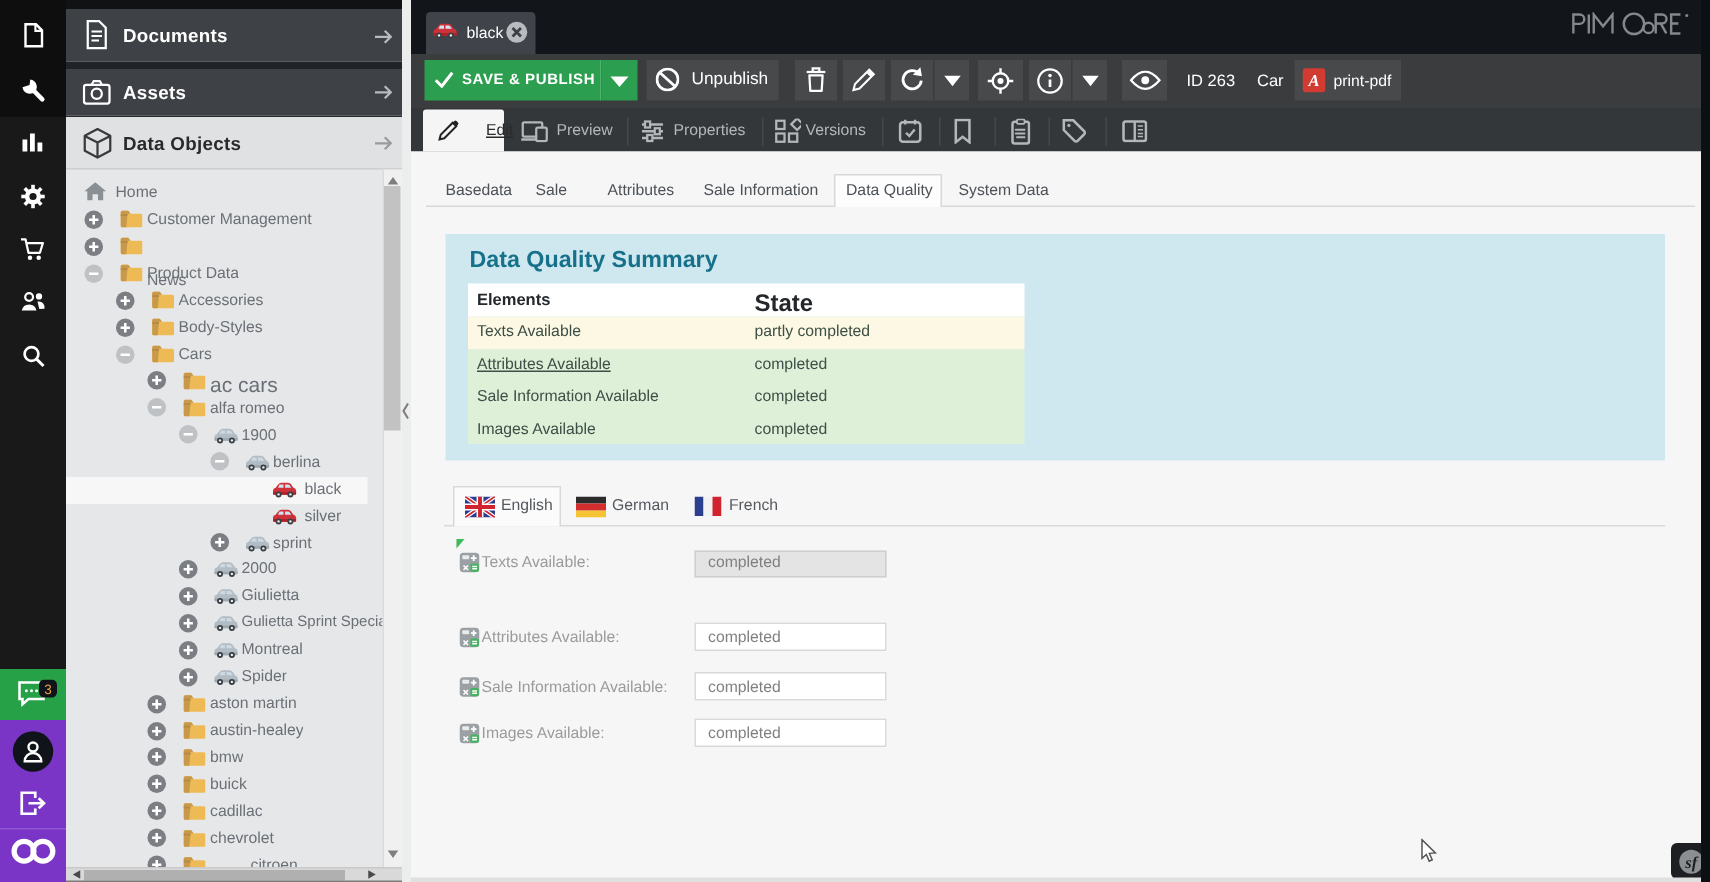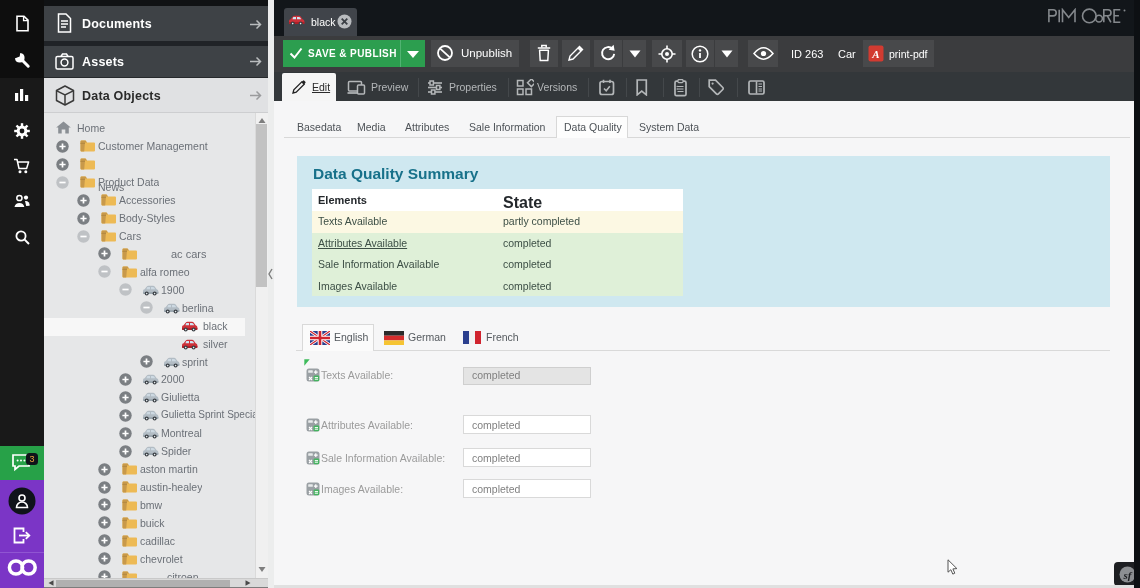--- a/index.html
+++ b/index.html
@@ -173,21 +173,21 @@
 <div class="abs" style="left:119px;top:230px;font-size:10.5px;color:#6b7077;white-space:nowrap;max-width:139px;overflow:hidden;">Cars</div>
 <svg class="abs" style="left:98px;top:247px" width="13" height="13" viewBox="0 0 13 13">
     <circle cx="6.5" cy="6.5" r="6.2" fill="#7b7f83"></circle>
     <path d="M3.4 6.5 H9.6 M6.5 3.4 V9.6" stroke="#fff" stroke-width="1.7"></path>
   </svg>
 <svg class="abs" style="left:122px;top:248px" width="15" height="12" viewBox="0 0 15 12">
     <path d="M0.5 1.5 a1 1 0 0 1 1-1 H5.5 L7 2.5 H14 a1 1 0 0 1 1 1 V10.5 a1 1 0 0 1 -1 1 H1.5 a1 1 0 0 1 -1-1 Z" fill="#edba55"></path>
     <path d="M0.5 1.5 a1 1 0 0 1 1-1 H5.5 L7 2.5 H5 L4.2 11.5 H1.5 a1 1 0 0 1 -1-1 Z" fill="#c8994a"></path>
     <rect x="0.5" y="2.8" width="4.5" height="1.2" fill="#b58a42"></rect>
   </svg>
-<div class="abs" style="left:140px;top:248px;font-size:11px;color:#6b7077;white-space:nowrap;max-width:118px;overflow:hidden;margin-left:31px;">ac cars</div>
+<div class="abs" style="left:140px;top:248px;font-size:14px;color:#6b7077;white-space:nowrap;max-width:118px;overflow:hidden;">ac cars</div>
 <svg class="abs" style="left:98px;top:265px" width="13" height="13" viewBox="0 0 13 13">
     <circle cx="6.5" cy="6.5" r="6.2" fill="#bfc2c5"></circle>
     <path d="M3.4 6.5 H9.6" stroke="#fff" stroke-width="1.7"></path>
   </svg>
 <svg class="abs" style="left:122px;top:266px" width="15" height="12" viewBox="0 0 15 12">
     <path d="M0.5 1.5 a1 1 0 0 1 1-1 H5.5 L7 2.5 H14 a1 1 0 0 1 1 1 V10.5 a1 1 0 0 1 -1 1 H1.5 a1 1 0 0 1 -1-1 Z" fill="#edba55"></path>
     <path d="M0.5 1.5 a1 1 0 0 1 1-1 H5.5 L7 2.5 H5 L4.2 11.5 H1.5 a1 1 0 0 1 -1-1 Z" fill="#c8994a"></path>
     <rect x="0.5" y="2.8" width="4.5" height="1.2" fill="#b58a42"></rect>
   </svg>
 <div class="abs" style="left:140px;top:266px;font-size:10.5px;color:#6b7077;white-space:nowrap;max-width:118px;overflow:hidden;">alfa romeo</div>
@@ -520,21 +520,21 @@
     <rect x="0.5" y="0.5" width="15" height="16" rx="2" fill="#d23b31"></rect>
     <text x="8" y="12.5" font-size="11" font-style="italic" font-weight="bold" font-family="Liberation Serif" fill="#fff" text-anchor="middle">A</text>
   </svg>
 <div class="abs" style="left:889px;top:48px;font-size:10.5px;color:#fff;">print-pdf</div>
 <div class="abs" style="left:274px;top:72px;width:860px;height:29px;background:#33373a;"></div>
 <div class="abs" style="left:282px;top:73px;width:54px;height:28px;background:#f5f5f5;border-radius:2px 2px 0 0;"></div>
 <svg class="abs" style="left:291px;top:79px" width="16" height="16" viewBox="0 0 16 16">
     <path d="M2 14 L2.8 10.8 L10.8 2.8 L13.2 5.2 L5.2 13.2 Z" fill="none" stroke="#222" stroke-width="1.3"></path>
     <path d="M10.8 2.8 L13.2 5.2 L14.3 4.1 a1 1 0 0 0 0-1.4 l-1 -1 a1 1 0 0 0 -1.4 0 Z" fill="#222"></path>
   </svg>
-<div class="abs" style="left:312px;top:81px;font-size:10.5px;color:#2a2a2a;text-decoration:underline;">Edit</div>
+<div class="abs" style="left:324px;top:81px;font-size:10.5px;color:#2a2a2a;text-decoration:underline;">Edit</div>
 <svg class="abs" style="left:347px;top:80px" width="19" height="15" viewBox="0 0 19 15">
     <rect x="1.5" y="1.5" width="13" height="9.5" rx="1" fill="none" stroke="#b4b7b9" stroke-width="1.5"></rect>
     <path d="M0.5 13 H15.5" stroke="#b4b7b9" stroke-width="1.7"></path>
     <rect x="10.5" y="5" width="7" height="9" rx="1" fill="#33373a" stroke="#b4b7b9" stroke-width="1.5"></rect>
   </svg>
 <div class="abs" style="left:371px;top:81px;font-size:10.5px;color:#b4b7b9;">Preview</div>
 <div class="abs" style="left:418px;top:78px;width:1px;height:19px;background:#44484b;"></div>
 <svg class="abs" style="left:427px;top:79px" width="17" height="17" viewBox="0 0 17 17">
     <g stroke="#b4b7b9" stroke-width="1.6">
       <path d="M1 4 H15"></path>
@@ -584,21 +584,21 @@
 <div class="abs" style="left:737px;top:78px;width:1px;height:19px;background:#44484b;"></div>
 <svg class="abs" style="left:748px;top:80px" width="17" height="15" viewBox="0 0 17 15">
     <rect x="1" y="1" width="15" height="13" rx="1.5" fill="none" stroke="#b4b7b9" stroke-width="1.7"></rect>
     <path d="M8.5 1.5 V13.5" stroke="#b4b7b9" stroke-width="1.6"></path>
     <path d="M10.5 4 H14 M10.5 6.5 H14 M10.5 9 H14 M10.5 11 H14" stroke="#b4b7b9" stroke-width="1.1"></path>
   </svg>
 <div class="abs" style="left:274px;top:101px;width:860px;height:487px;background:#f6f6f7;"></div>
 <div class="abs" style="left:284px;top:137px;width:846px;height:1px;background:#d8d8d8;"></div>
 <div class="abs" style="left:556px;top:116px;width:72px;height:22px;background:#fdfdfd;border:1px solid #d8d8d8;border-bottom:none;"></div>
 <div class="abs" style="left:297px;top:121px;font-size:10.5px;color:#4d5257;">Basedata</div>
-<div class="abs" style="left:357px;top:121px;font-size:10.5px;color:#4d5257;">Media</div>
+<div class="abs" style="left:357px;top:121px;font-size:10.5px;color:#4d5257;">Sale</div>
 <div class="abs" style="left:405px;top:121px;font-size:10.5px;color:#4d5257;">Attributes</div>
 <div class="abs" style="left:469px;top:121px;font-size:10.5px;color:#4d5257;">Sale Information</div>
 <div class="abs" style="left:564px;top:121px;font-size:10.5px;color:#4d5257;">Data Quality</div>
 <div class="abs" style="left:639px;top:121px;font-size:10.5px;color:#4d5257;">System Data</div>
 <div class="abs" style="left:296.5px;top:156px;width:813px;height:150.5px;background:#cfe8f0;"></div>
 <div class="abs" style="left:313px;top:165px;font-size:15.5px;font-weight:bold;color:#17718a;">Data Quality Summary</div>
 <div class="abs" style="left:312px;top:189.3px;width:371px;height:21.7px;background:#ffffff;"></div>
 <div class="abs" style="left:312px;top:211px;width:371px;height:21.5px;background:#fcf8e3;"></div>
 <div class="abs" style="left:312px;top:232.5px;width:371px;height:63.5px;background:#dff0d8;"></div>
 <div class="abs" style="left:318px;top:193.7px;font-size:11px;font-weight:bold;color:#24282c;">Elements</div>

